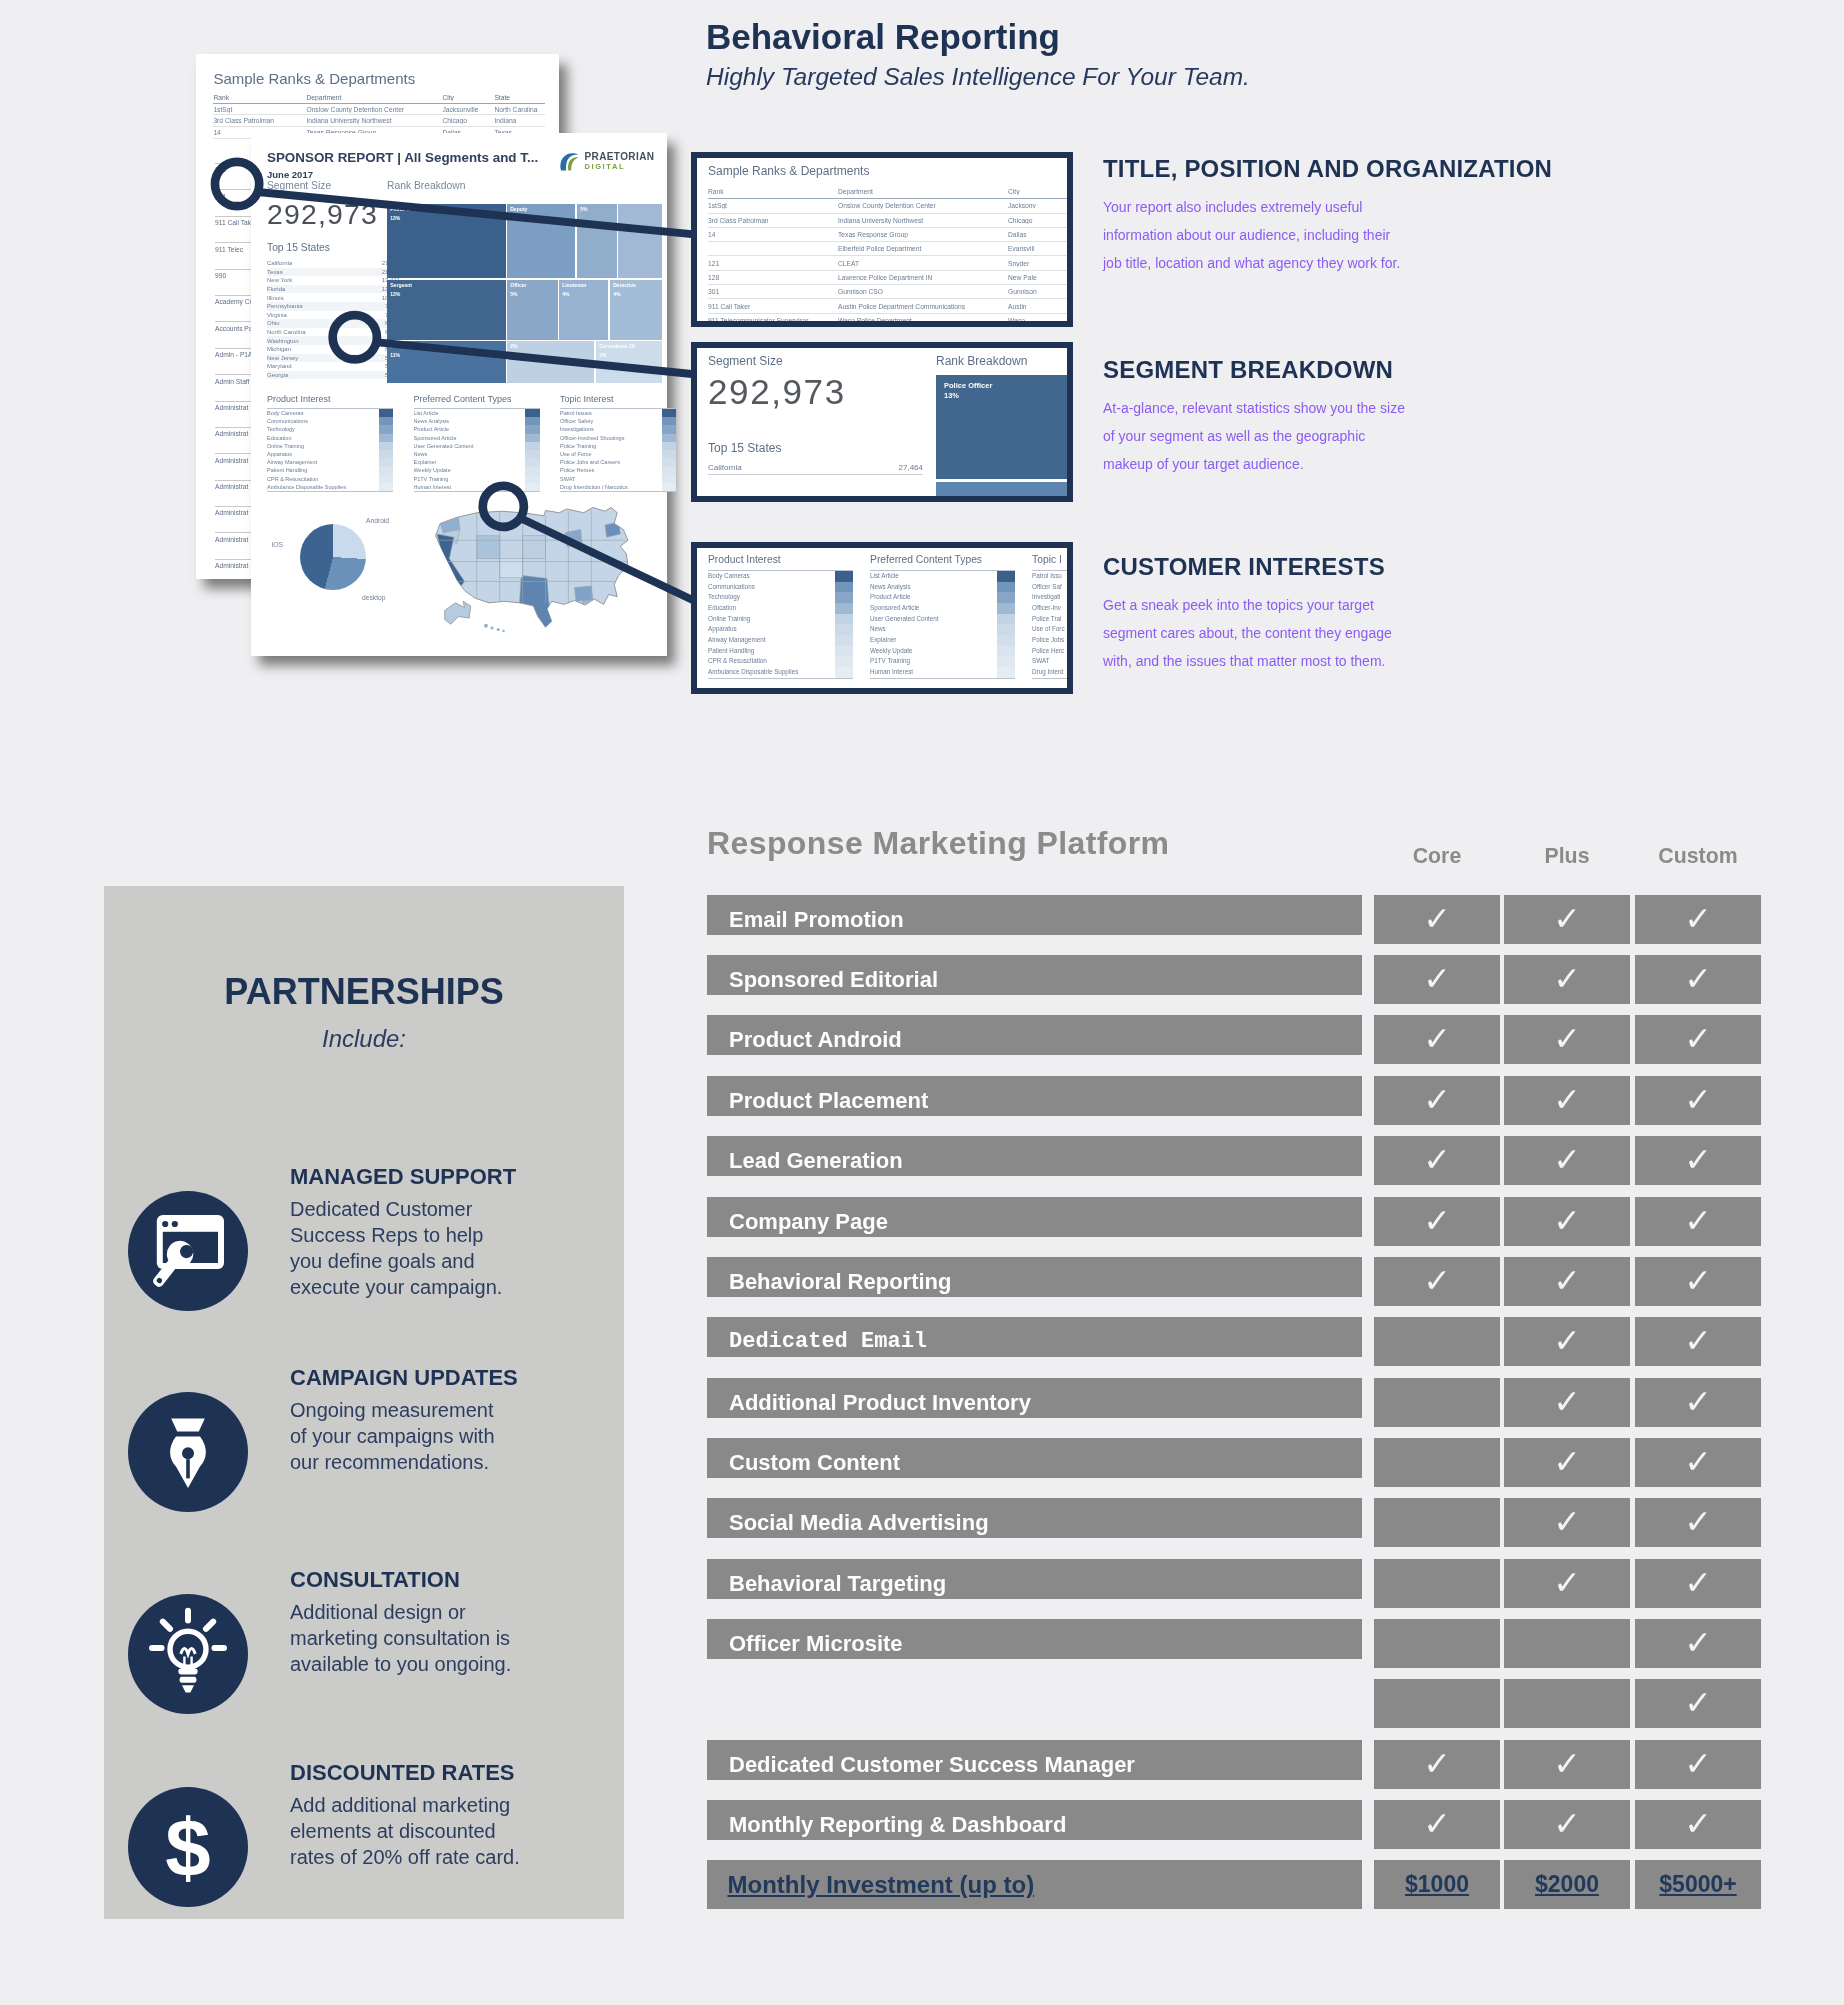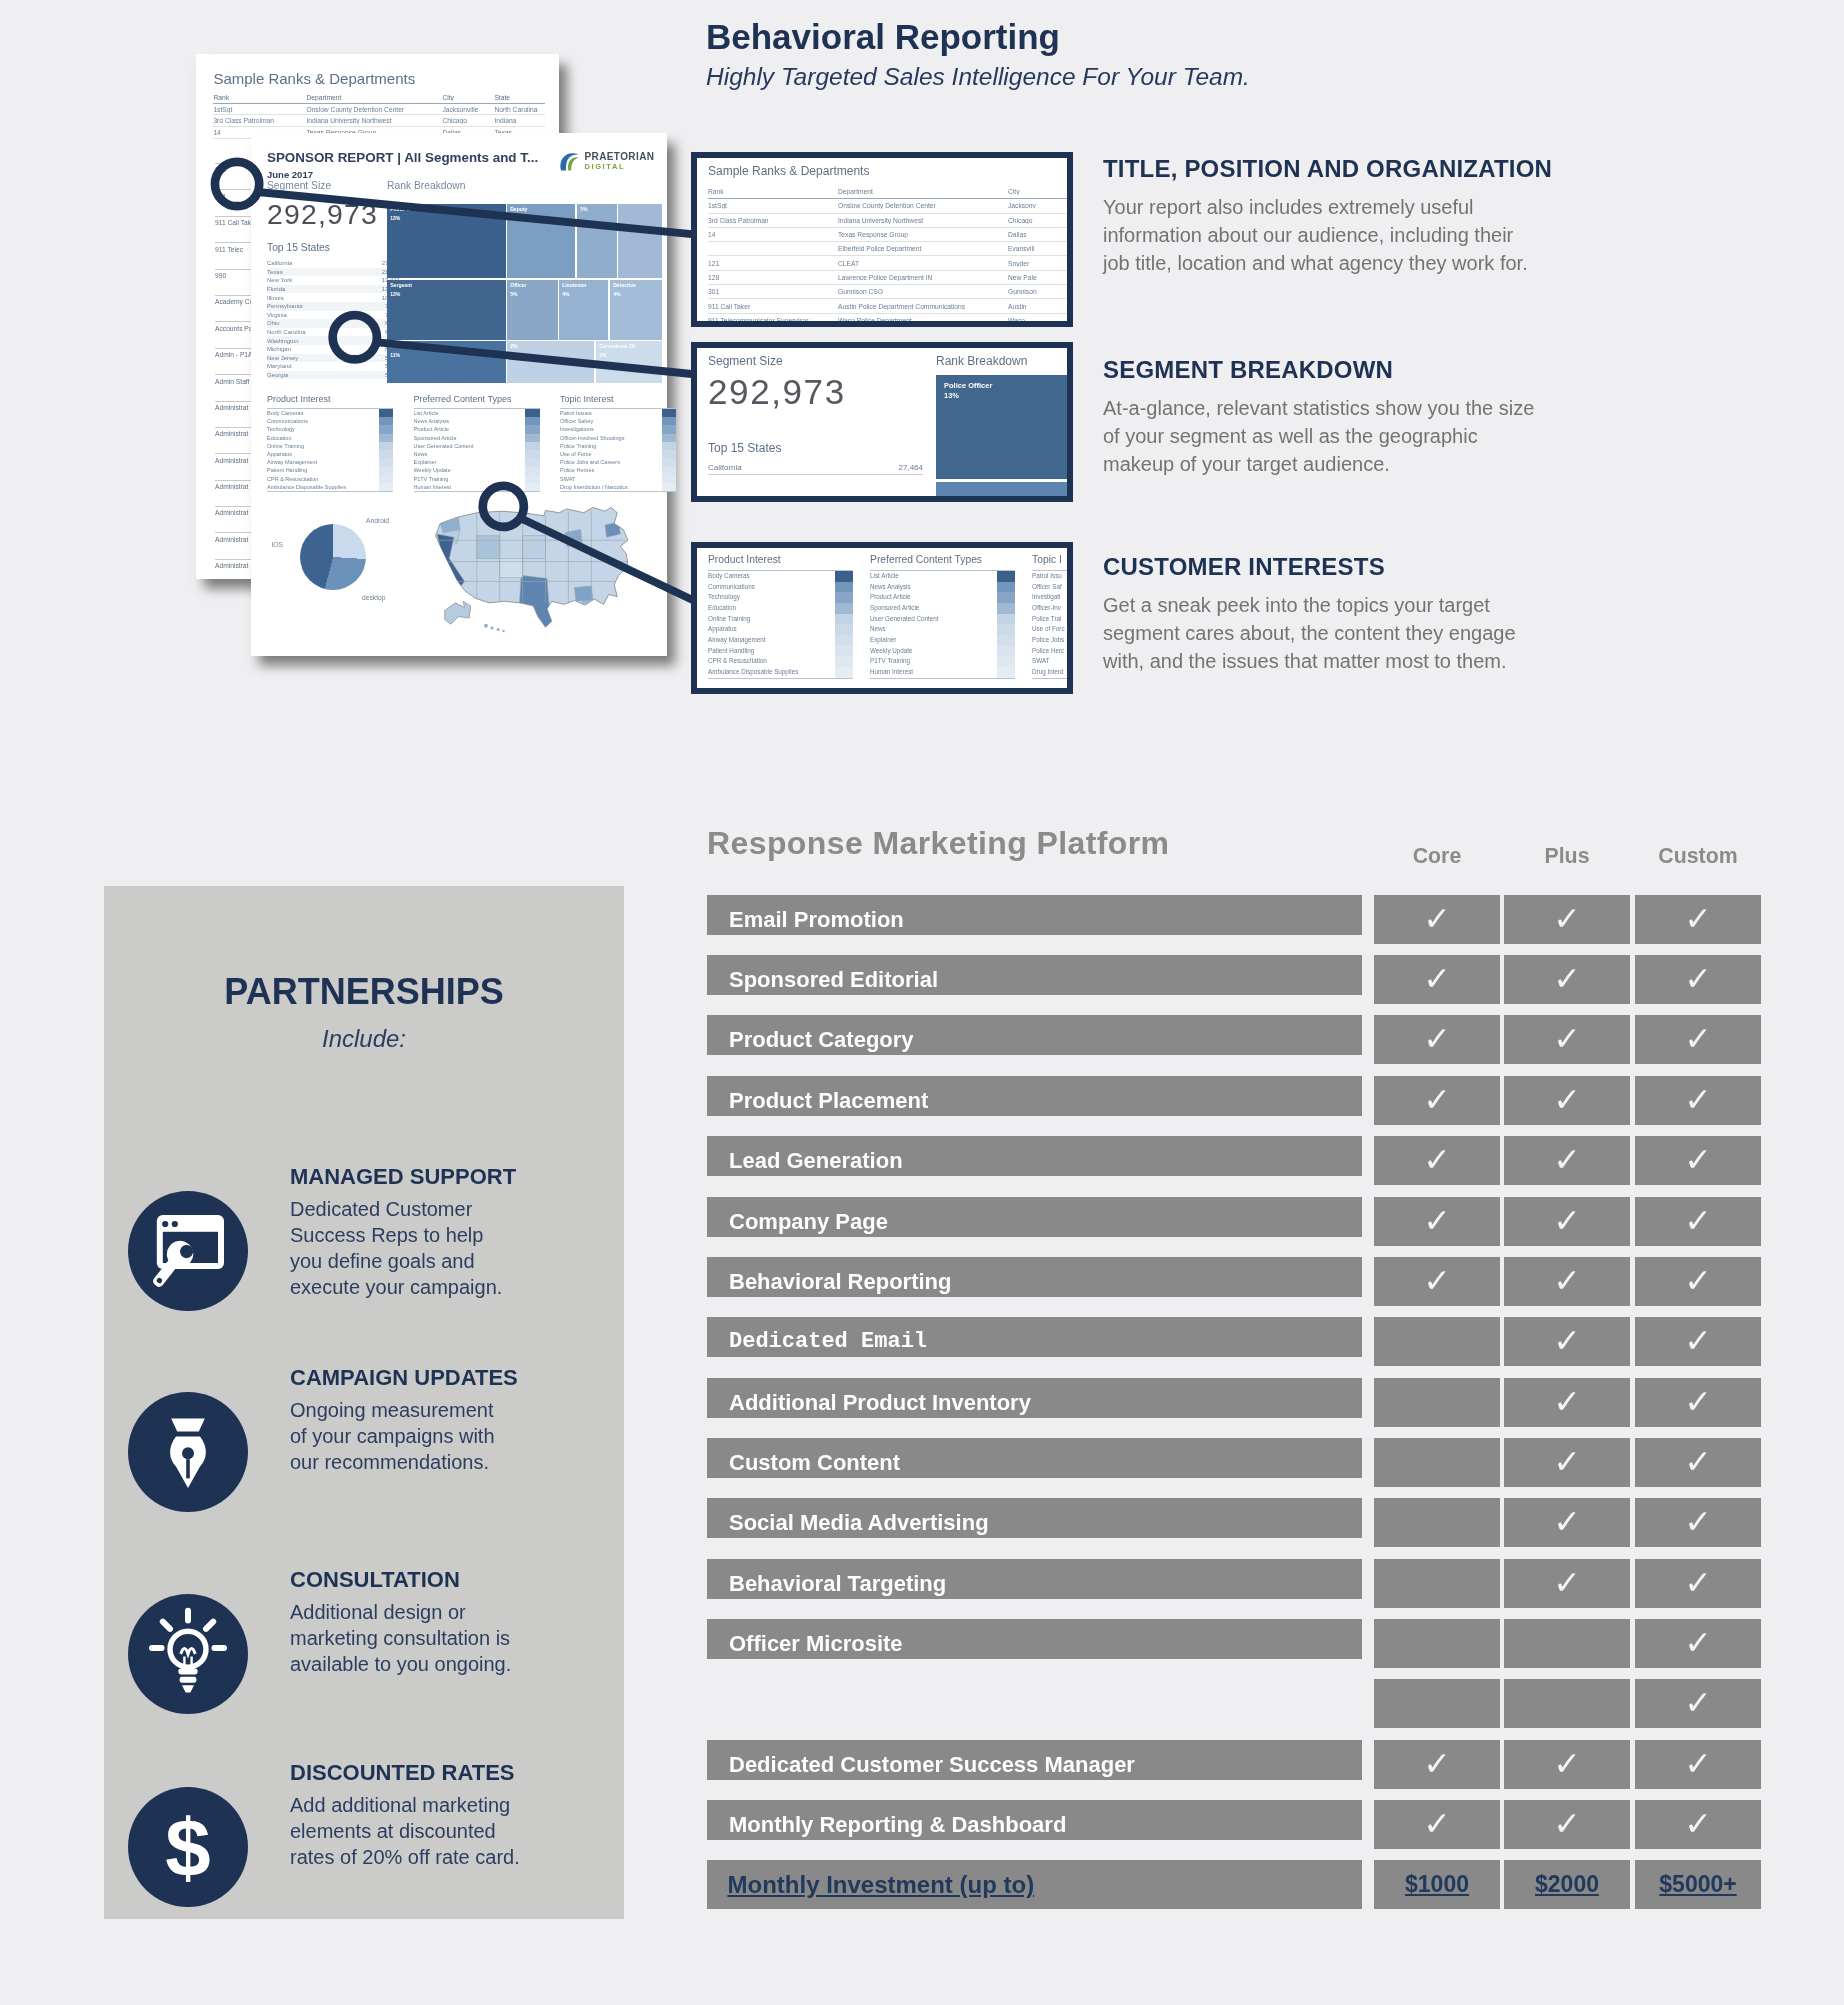--- a/index.html
+++ b/index.html
@@ -74,21 +74,21 @@
   .t3-title{font-size:10.3px;color:#5d6f86;margin-bottom:4.7px;white-space:nowrap;overflow:hidden;}
   .t3-rows{border-top:0.8px solid #b9c2cd;border-bottom:0.8px solid #b9c2cd;}
   .t3-row{display:flex;height:10.7px;align-items:stretch;}
   .t3-t{flex:1;font-size:6.3px;line-height:10.7px;color:#6a7d96;white-space:nowrap;overflow:hidden;}
   .t3-b{width:17.4px;}
 
   
   .callout{position:absolute;left:1103px;width:711px;}
   .co1{top:155px;} .co2{top:356px;} .co3{top:553px;}
   .co-head{font-size:24px;font-weight:800;color:#1e3254;letter-spacing:0.2px;}
-  .co-body{margin-top:9.5px;font-size:20px;line-height:28px;color:#737373;white-space:pre-line;}
+  .co-body{margin-top:9.5px;font-size:14px;line-height:28px;color:#8b5cf6;white-space:pre-line;}
 
   
   .panel{position:absolute;left:104px;top:886px;width:520px;height:1033px;background:#cbcbca;z-index:1;}
   .p-title{position:absolute;left:0;top:85px;width:100%;text-align:center;font-size:36px;font-weight:800;color:#1e3254;}
   .p-include{position:absolute;left:0;top:139px;width:100%;text-align:center;font-size:24px;font-style:italic;color:#2c3e5f;}
   .p-item{position:absolute;left:24px;width:482px;}
   .pi0{top:278px;} .pi1{top:479px;} .pi2{top:681px;} .pi3{top:874px;}
   .p-icon{position:absolute;left:0;top:27px;width:120px;height:120px;border-radius:50%;background:#1e3254;}
   .p-icon svg{width:100%;height:100%;}
   .p-text{margin-left:162px;width:316px;}
@@ -795,21 +795,21 @@
       <div class="feat-cell" style="top: 73px; left: 667px;">✓</div>
       <div class="feat-cell" style="top: 73px; left: 797px;">✓</div>
       <div class="feat-cell" style="top: 73px; left: 928px;">✓</div>
       <div class="feat-bar" style="top: 133px;">
         <div class="feat-label">Sponsored Editorial</div>
       </div>
       <div class="feat-cell" style="top: 133px; left: 667px;">✓</div>
       <div class="feat-cell" style="top: 133px; left: 797px;">✓</div>
       <div class="feat-cell" style="top: 133px; left: 928px;">✓</div>
       <div class="feat-bar" style="top: 193px;">
-        <div class="feat-label">Product Category</div>
+        <div class="feat-label">Product Android</div>
       </div>
       <div class="feat-cell" style="top: 193px; left: 667px;">✓</div>
       <div class="feat-cell" style="top: 193px; left: 797px;">✓</div>
       <div class="feat-cell" style="top: 193px; left: 928px;">✓</div>
       <div class="feat-bar" style="top: 254px;">
         <div class="feat-label">Product Placement</div>
       </div>
       <div class="feat-cell" style="top: 254px; left: 667px;">✓</div>
       <div class="feat-cell" style="top: 254px; left: 797px;">✓</div>
       <div class="feat-cell" style="top: 254px; left: 928px;">✓</div>

